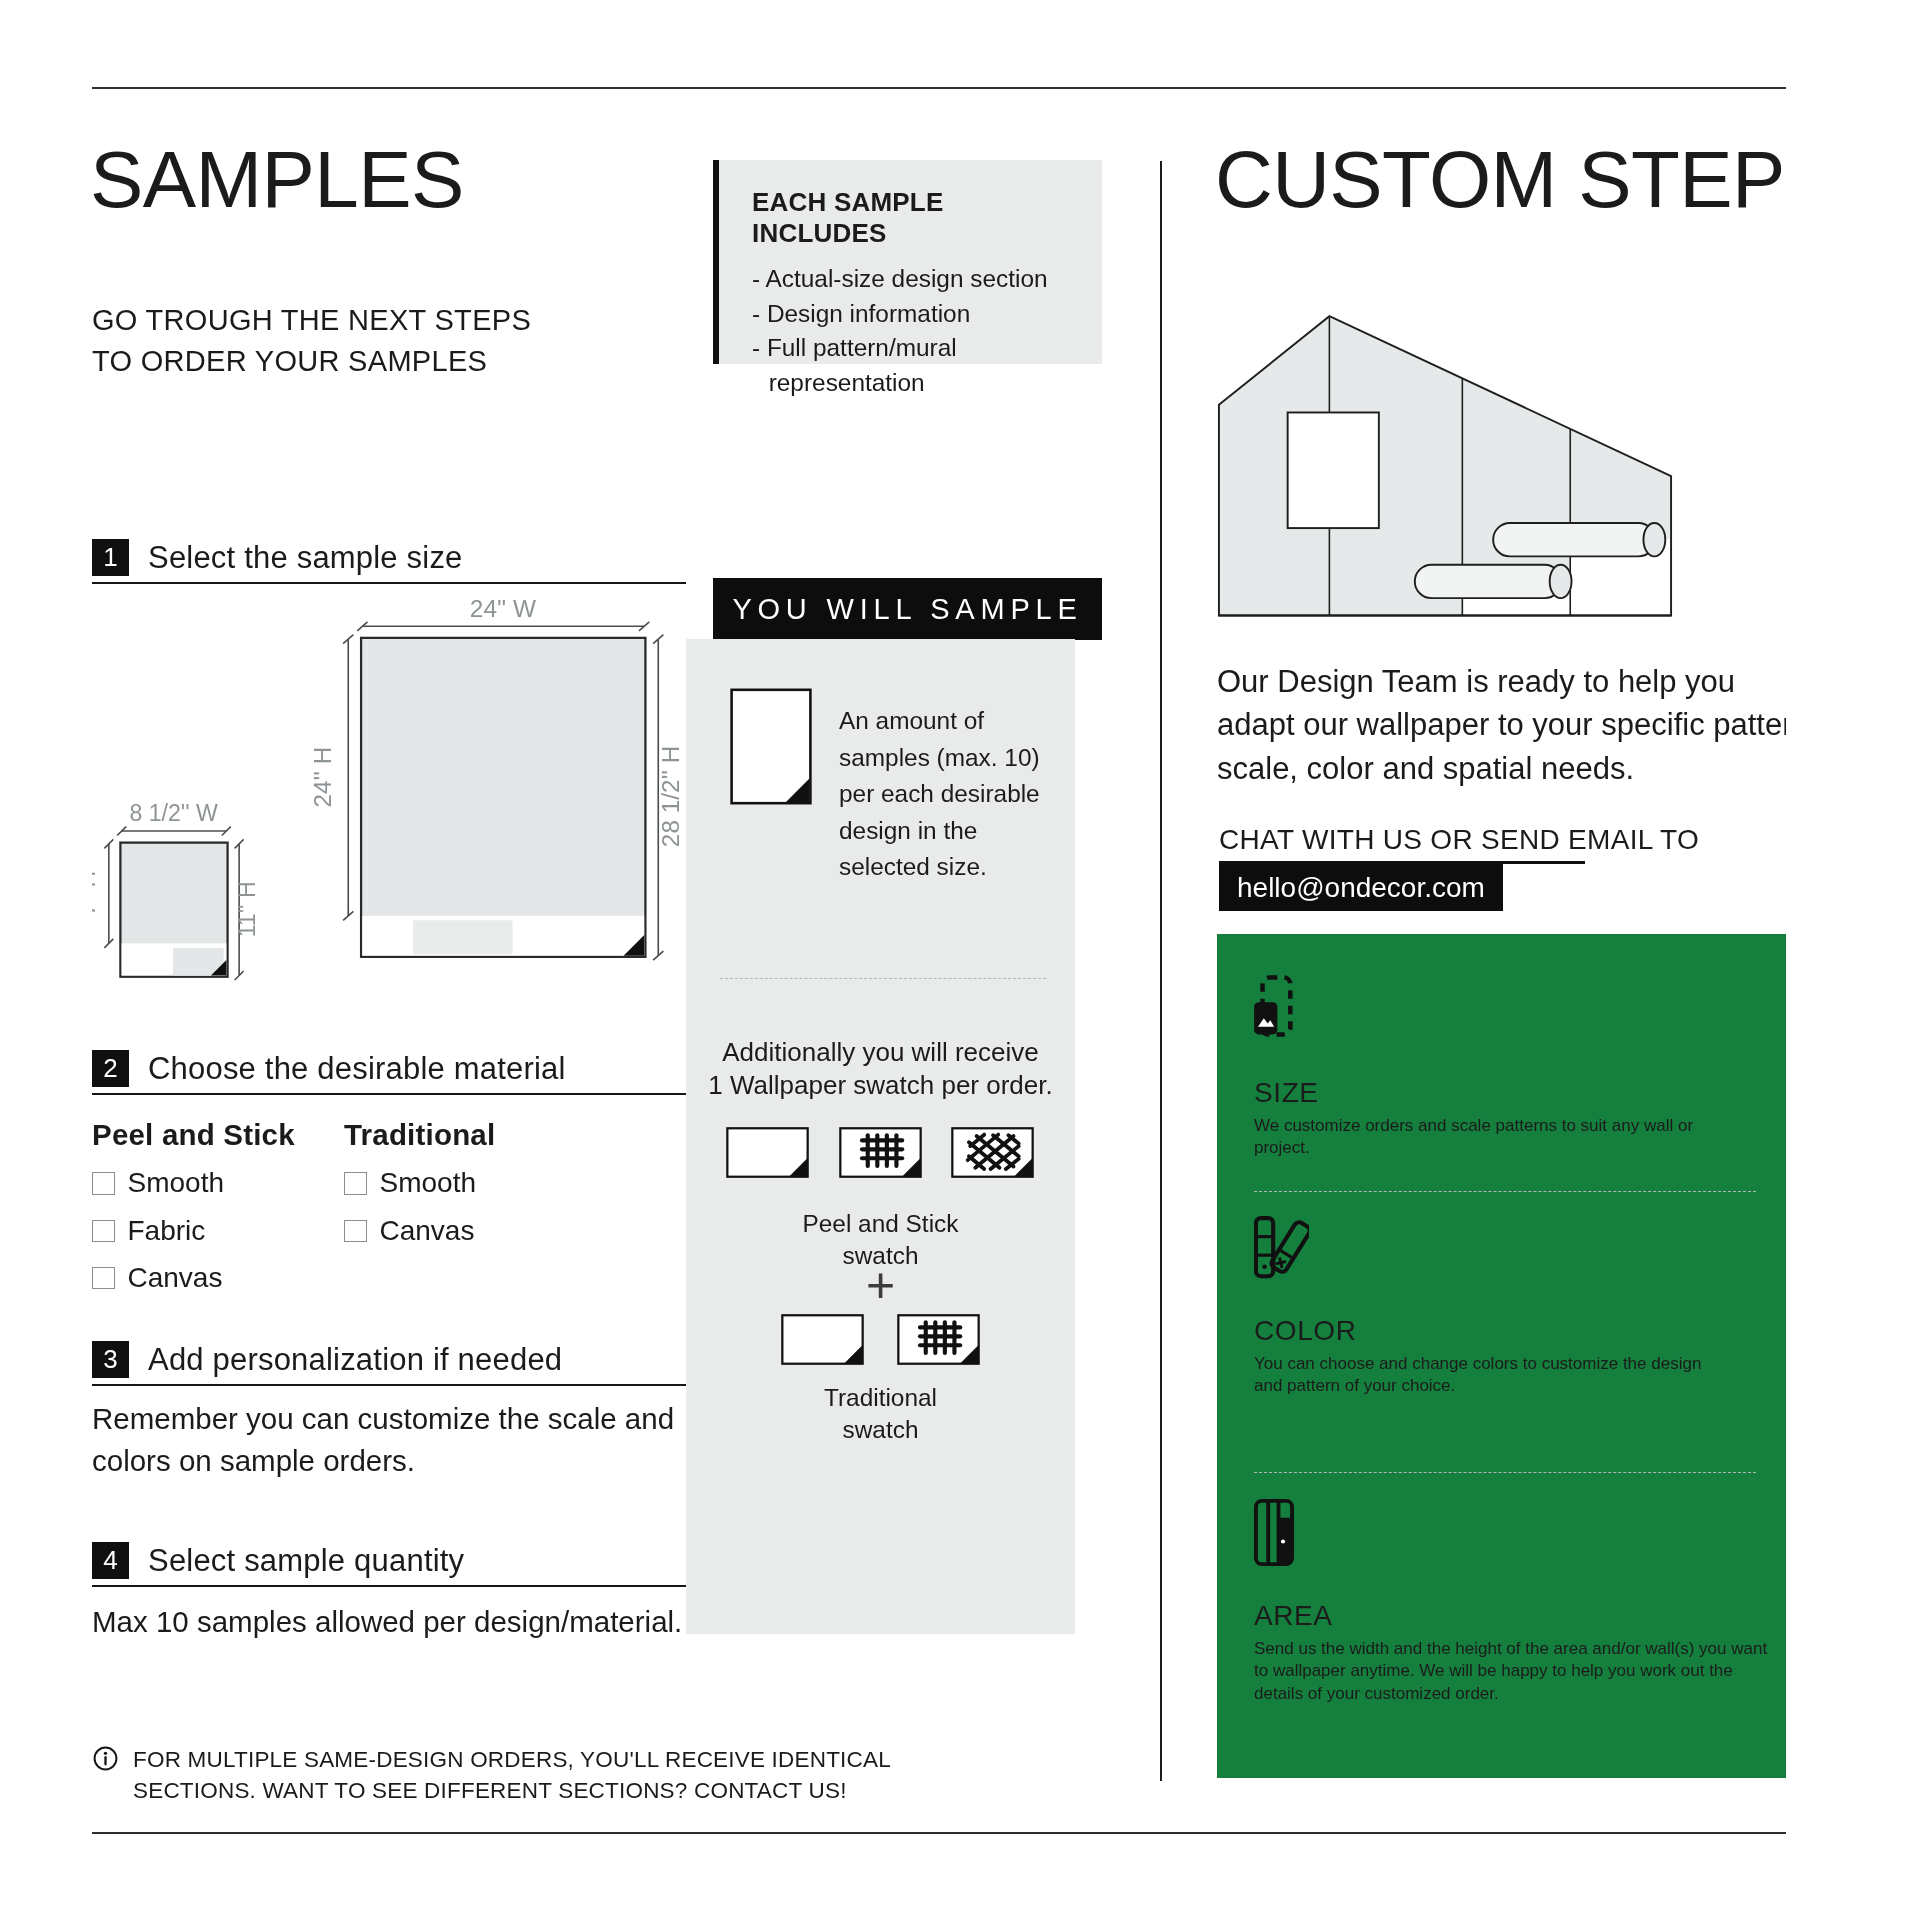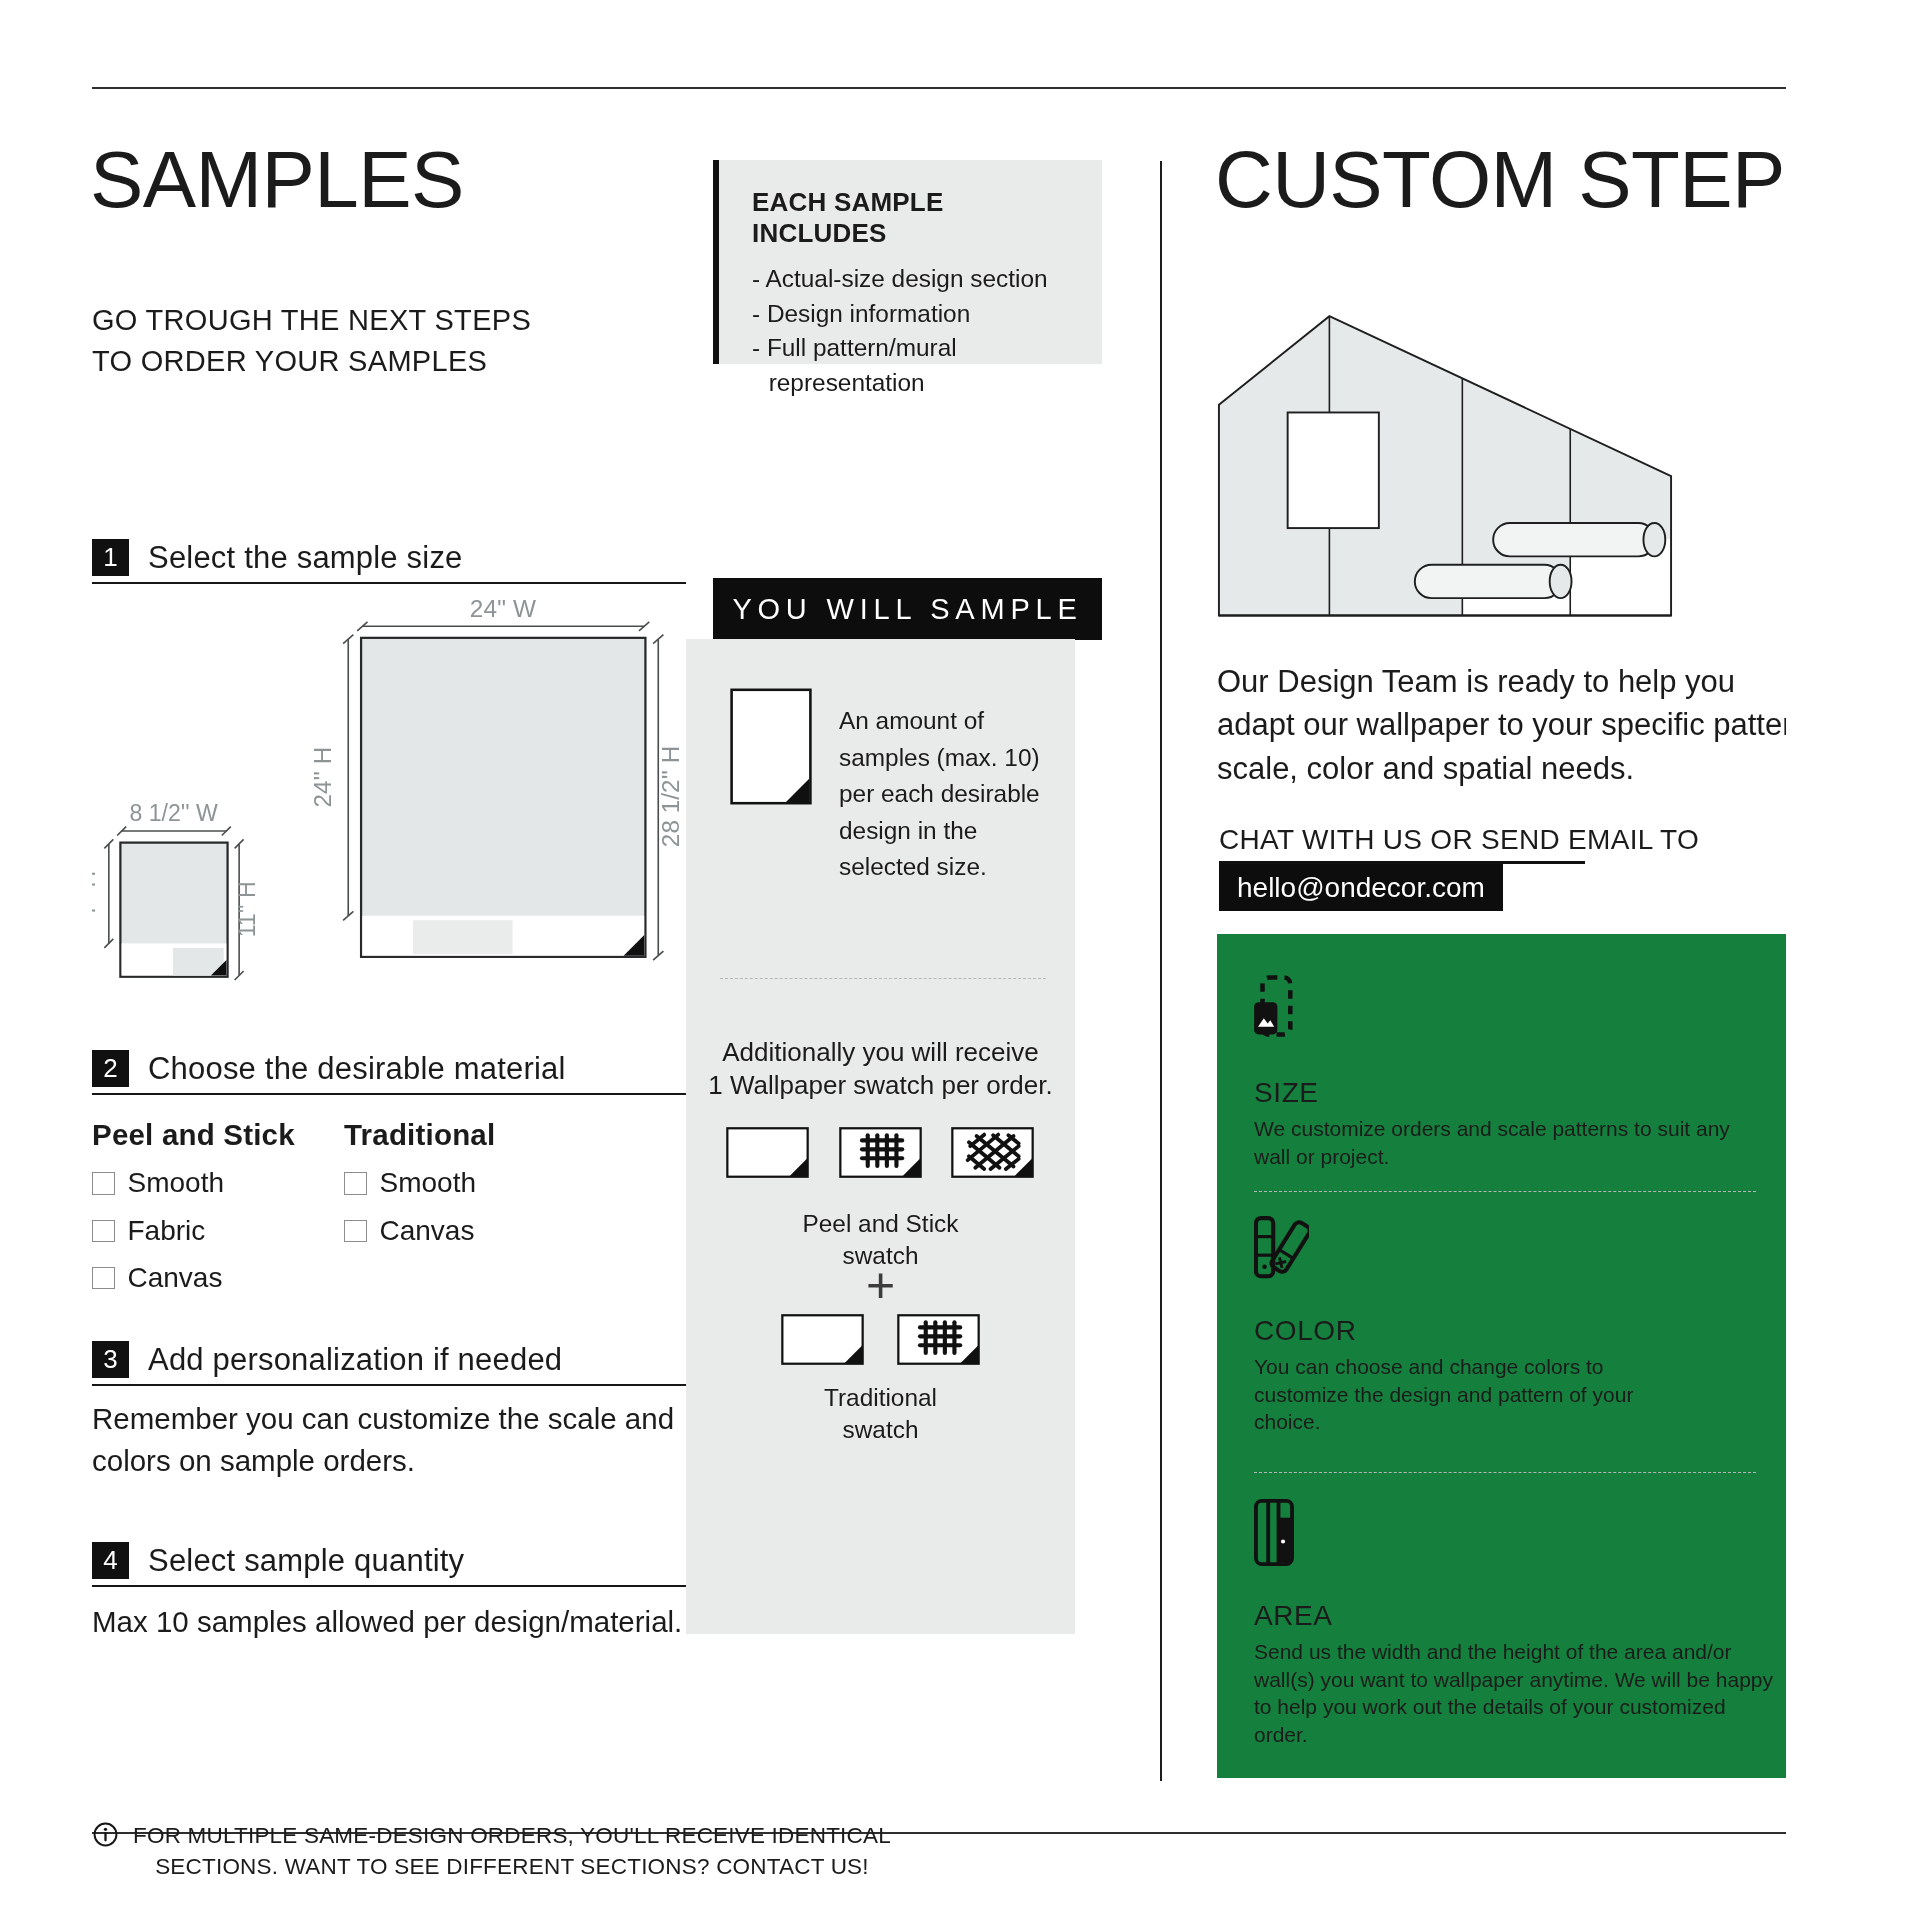--- a/index.html
+++ b/index.html
@@ -42,21 +42,21 @@
   .swatch-label{font-size:24.4px;line-height:1.3;}
   .plus-sign{font-size:50px;font-weight:300;color:#3c3c3c;line-height:1;}
 
   
   .intro{font-size:31px;font-weight:400;line-height:1.4;width:597px;}
   .chat-label{font-size:28px;font-weight:400;letter-spacing:0.3px;}
   .chat-underline{background:#101010;height:3.2px;width:366px;}
   .email-box{background:#0d0d0d;color:#fff;font-size:28px;padding:7.7px 18px;display:inline-block;}
   .custom-box{background:#15803d;width:578px;height:844px;}
   .cs-title{font-size:28px;font-weight:400;letter-spacing:0.6px;}
-  .cs-text{font-size:21px;line-height:1.32;}
+  .cs-text{font-size:17px;line-height:1.32;}
 </style>
 </head>
 <body>
 
 <div class="page">
 
   <div class="abs rule" style="left:92px;top:87px;width:1744px;"></div>
   <div class="abs rule" style="left:92px;top:1832px;width:1744px;"></div>
   <div class="abs vdivider" style="left:1160px;top:161px;height:1620px;"></div>
 
@@ -153,21 +153,21 @@
     <div class="step-title">Add personalization if needed</div>
   </div>
   <div class="abs note-text" style="left:92px;top:1398px;">Remember you can customize the scale and colors on sample orders.</div>
 
   <div class="abs step-head" style="left:92px;top:1542px;">
     <div class="step-badge">4</div>
     <div class="step-title">Select sample quantity</div>
   </div>
   <div class="abs note-text" style="left:92px;top:1601px;">Max 10 samples allowed per design/material.</div>
 
-  <div class="abs footnote" style="left:92px;top:1820px;width:803px;text-align:center;">
+  <div class="abs footnote" style="left:92px;top:1744px;width:803px;">
     <svg width="27" height="27" viewBox="0 0 42 42" style="flex:0 0 auto;margin-top:1.3px;">
       <circle cx="21" cy="21" r="17" fill="none" stroke="#161616" stroke-width="3"></circle>
       <circle cx="21" cy="13" r="2.6" fill="#161616"></circle>
       <line x1="21" y1="19" x2="21" y2="30" stroke="#161616" stroke-width="3.6" stroke-linecap="round"></line>
     </svg>
     <div class="footnote-text">
       <div>FOR MULTIPLE SAME-DESIGN ORDERS, YOU'LL RECEIVE IDENTICAL</div>
       <div>SECTIONS. WANT TO SEE DIFFERENT SECTIONS? CONTACT US!</div>
     </div>
   </div>

